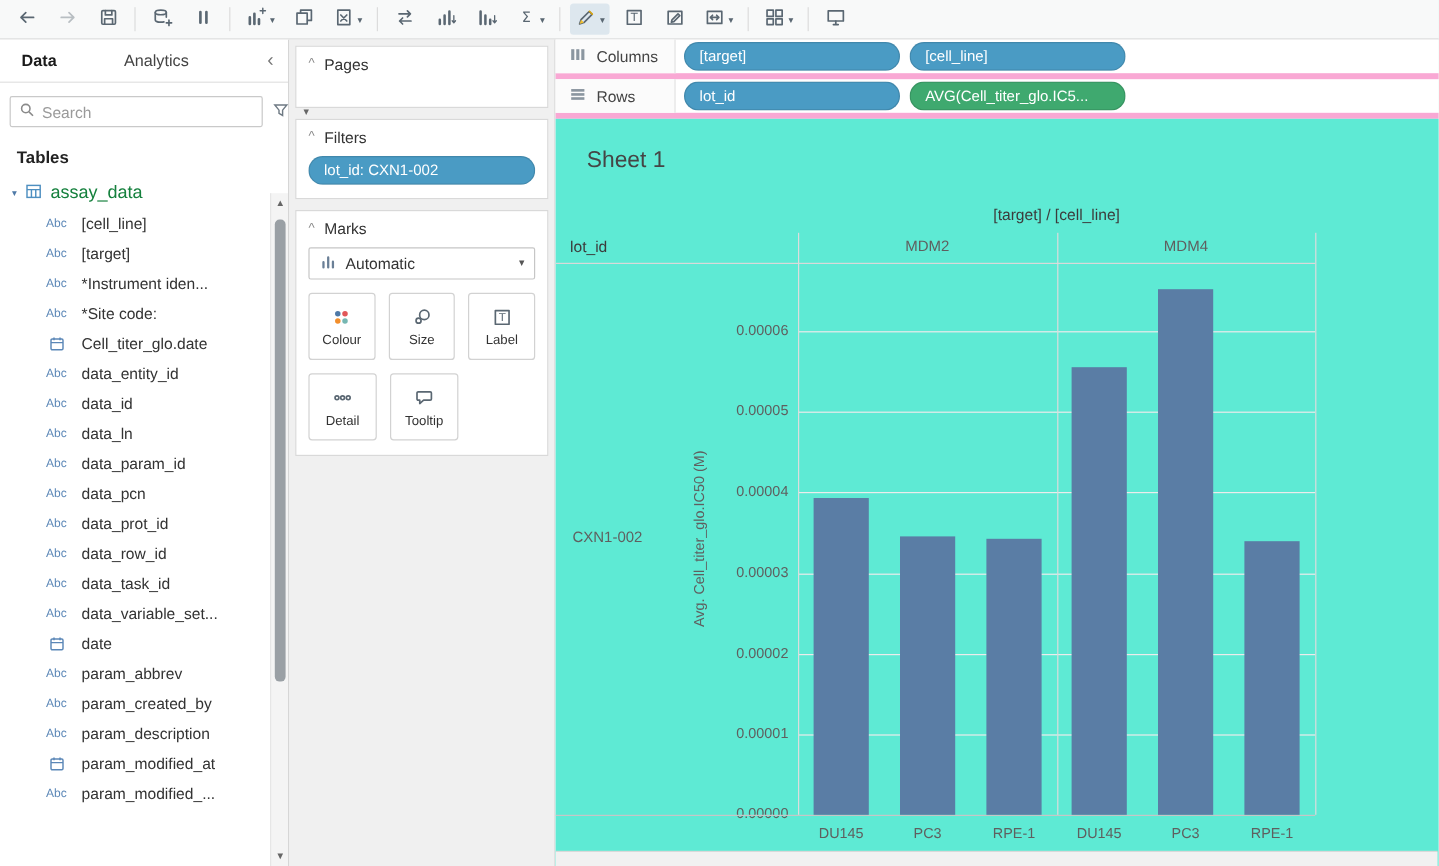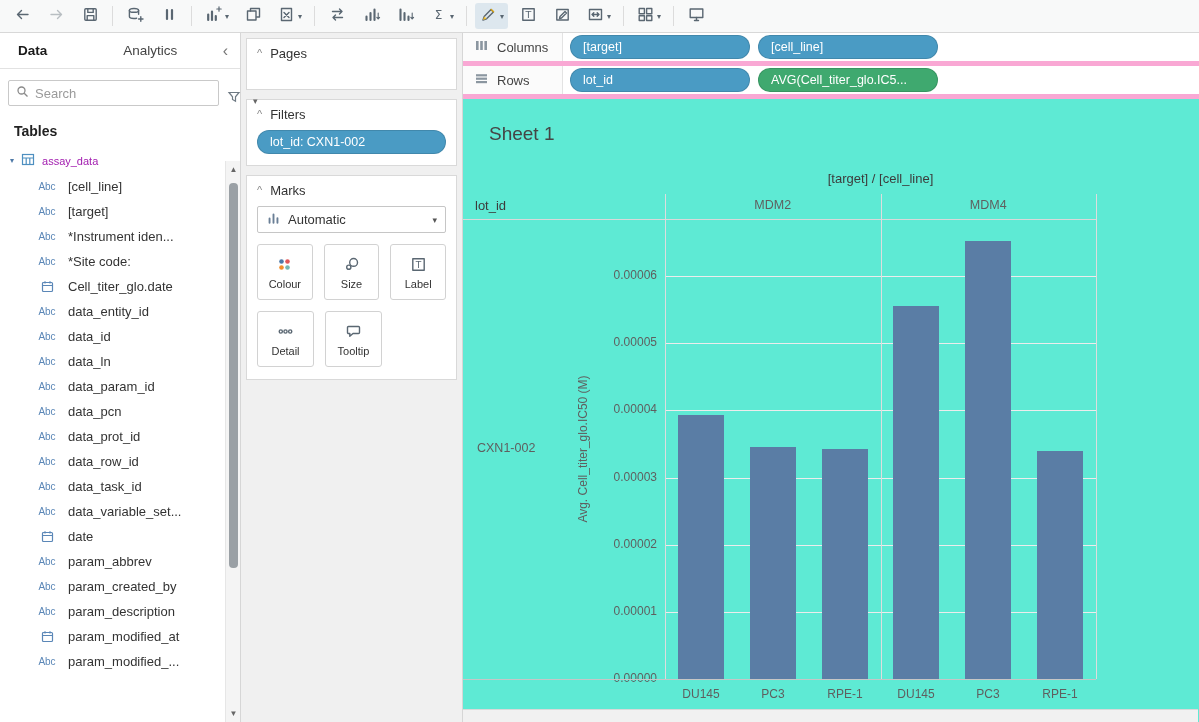--- a/index.html
+++ b/index.html
@@ -14,34 +14,34 @@
 .tb-btn .caret{font-size:8px;color:#5a6772;margin-left:2px}
 .tb-sep{width:1px;height:20px;background:#dcdcdc;margin:0 8px 0 2px}
 
 
 .main{display:flex;height:689px}
 
 
 .data-pane{width:241px;border-right:1px solid #d6d6d6;background:#fff;position:relative;display:flex;flex-direction:column}
 .pane-tabs{height:36px;flex:0 0 36px;display:flex;align-items:center;border-bottom:1px solid #e2e2e2}
 .tab-data{font-weight:bold;font-size:13.5px;color:#1a1a1a;padding-left:18px}
-.tab-analytics{font-size:13.5px;color:#444;margin-left:76px}
+.tab-analytics{font-size:13.5px;color:#444;margin-left:56px}
 .collapse-btn{margin-left:auto;padding:0 12px;color:#777;font-size:16px;line-height:1}
 .ds-row{height:33px;flex:0 0 33px;display:flex;align-items:center;gap:8px;padding:0 13px;border-bottom:1px solid #e8e8e8}
 .ds-name{font-size:13px;color:#333}
-.search-row{display:flex;align-items:flex-end;padding:11px 8px 7px 8px;gap:8px}
+.search-row{display:flex;align-items:center;padding:11px 8px 7px 8px;gap:8px}
 .search-box{flex:0 0 152px;height:26px;border:1px solid #c9c9c9;border-radius:2px;display:flex;align-items:center;padding:0 7px;gap:6px;background:#fff}
 .search-input{border:none;outline:none;flex:1;min-width:0;font-size:13px;color:#333;background:transparent}
 .search-input::placeholder{color:#9a9a9a}
 .caret-sm{font-size:9px;color:#666;padding:0 4px}
 .tables-header{font-weight:bold;font-size:14px;color:#222;padding:10px 0 8px 14px}
 .field-list{flex:1;overflow:hidden}
 .table-row{height:27px;display:flex;align-items:center;gap:7px;padding-left:10px}
 .chev-sm{font-size:8px;color:#4e79a7}
-.table-label{font-size:11px;color:#a21caf}
+.table-label{font-size:15px;color:#15803d}
 .field-row{height:25px;display:flex;align-items:center;gap:8px;padding-left:34px}
 .field-icon{width:26px;display:flex;justify-content:center;align-items:center}
 .fi-abc{font-size:10px;color:#5b87b7}
 .field-label{font-size:13px;color:#333;white-space:nowrap}
 .scrollbar{position:absolute;right:0;top:128px;bottom:0;width:15px;background:#f4f4f4;border-left:1px solid #e6e6e6}
 .sb-arrow{position:absolute;left:0;width:15px;text-align:center;font-size:8px;color:#666}
 .sb-arrow.up{top:4px}
 .sb-arrow.down{bottom:4px}
 .sb-thumb{position:absolute;top:22px;left:3px;width:9px;height:385px;background:#9aa0a5;border-radius:4px}
 

